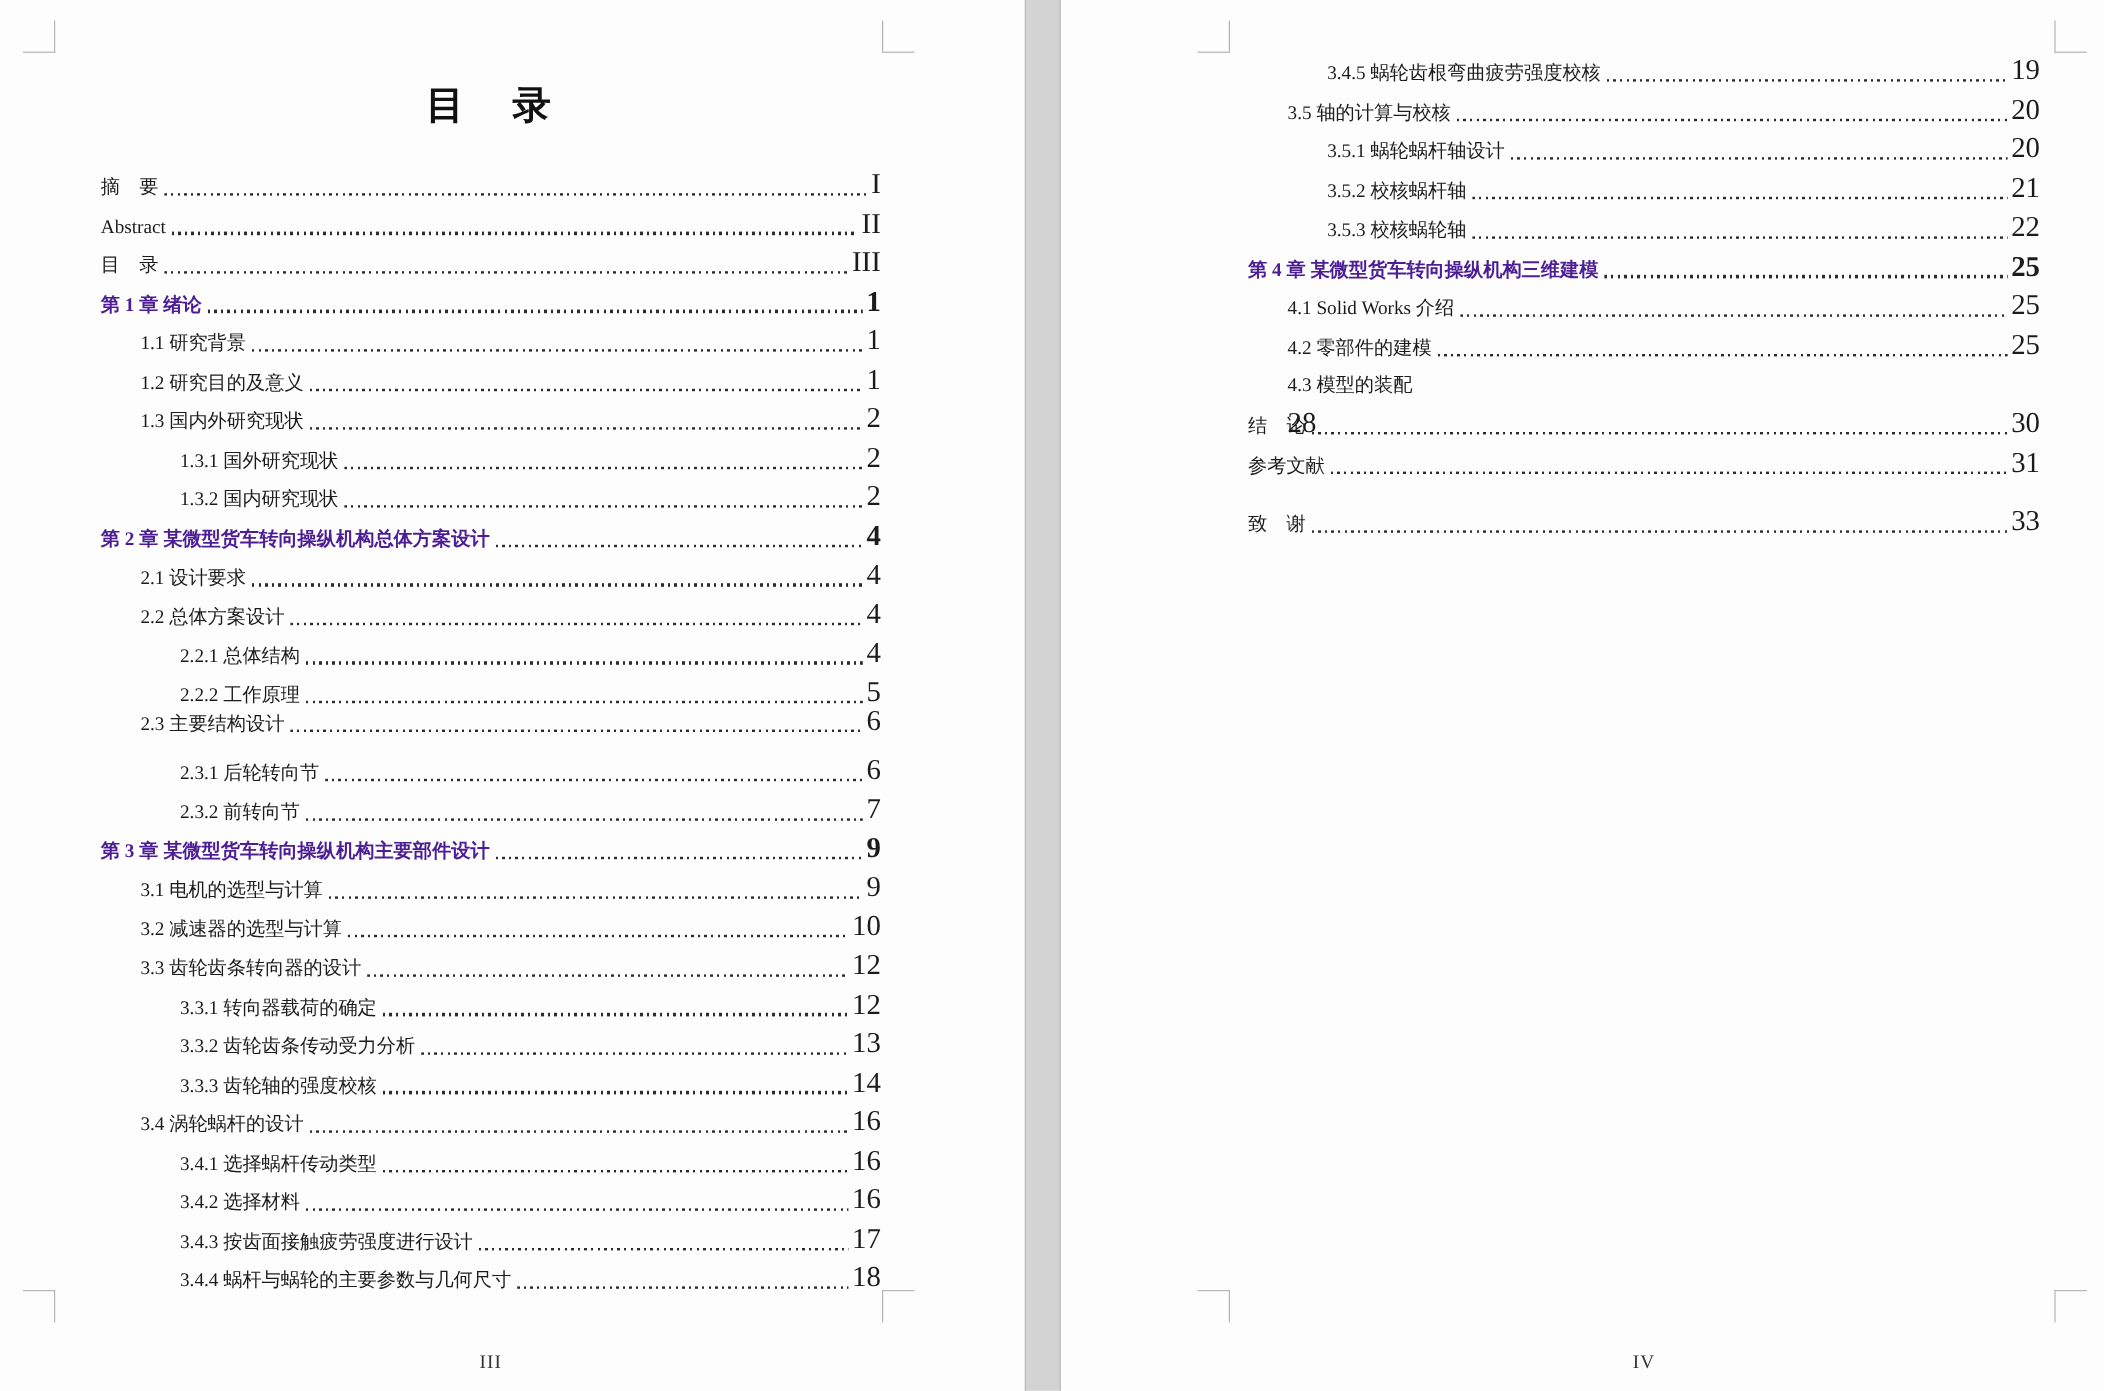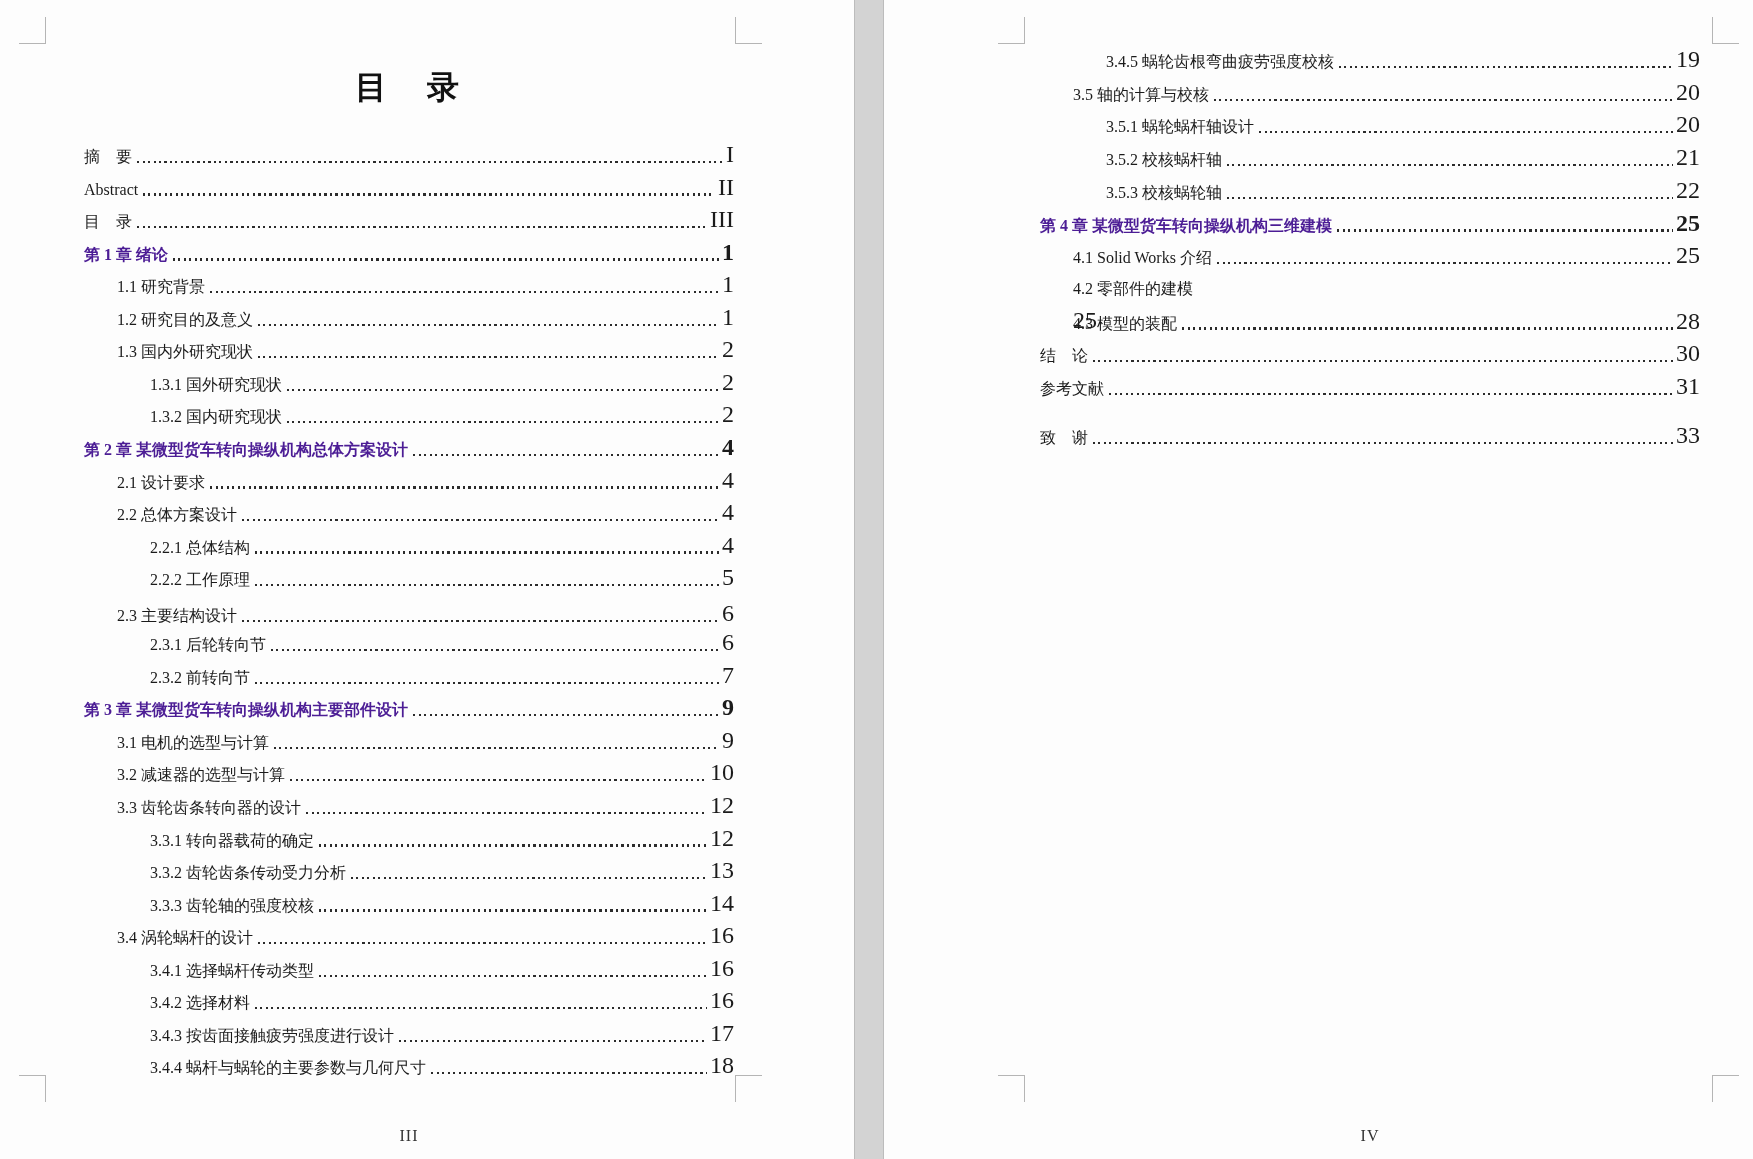--- a/index.html
+++ b/index.html
@@ -145,21 +145,21 @@
       <div class="toc-row lvl2" style="top: 390.6px;">
     <span class="label">2.2.1 总体结构</span>
     <span class="leader"></span>
     <span class="pnum">4</span>
   </div>
       <div class="toc-row lvl2" style="top: 423.15px;">
     <span class="label">2.2.2 工作原理</span>
     <span class="leader"></span>
     <span class="pnum">5</span>
   </div>
-      <div class="toc-row lvl1" style="top: 459px;">
+      <div class="toc-row lvl1" style="top: 447px;">
     <span class="label">2.3 主要结构设计</span>
     <span class="leader"></span>
     <span class="pnum">6</span>
   </div>
       <div class="toc-row lvl2" style="top: 488.25px;">
     <span class="label">2.3.1 后轮转向节</span>
     <span class="leader"></span>
     <span class="pnum">6</span>
   </div>
       <div class="toc-row lvl2" style="top: 520.8px;">
@@ -260,26 +260,26 @@
       <div class="toc-row lvl0 bold" style="top: 163.5px;">
     <span class="label">第 4 章 某微型货车转向操纵机构三维建模</span>
     <span class="leader"></span>
     <span class="pnum">25</span>
   </div>
       <div class="toc-row lvl1" style="top: 196.2px;">
     <span class="label">4.1 Solid Works 介绍</span>
     <span class="leader"></span>
     <span class="pnum">25</span>
   </div>
-      <div class="toc-row lvl1" style="top: 228.9px; flex-direction: column;">
+      <div class="toc-row lvl1" style="top: 228.9px;">
     <span class="label">4.2 零部件的建模</span>
     <span class="leader"></span>
     <span class="pnum">25</span>
   </div>
-      <div class="toc-row lvl1" style="top: 261.6px;">
+      <div class="toc-row lvl1" style="top: 261.6px; flex-direction: column;">
     <span class="label">4.3 模型的装配</span>
     <span class="leader"></span>
     <span class="pnum">28</span>
   </div>
       <div class="toc-row lvl0" style="top: 294.3px;">
     <span class="label">结　论</span>
     <span class="leader"></span>
     <span class="pnum">30</span>
   </div>
       <div class="toc-row lvl0" style="top: 327px;">

